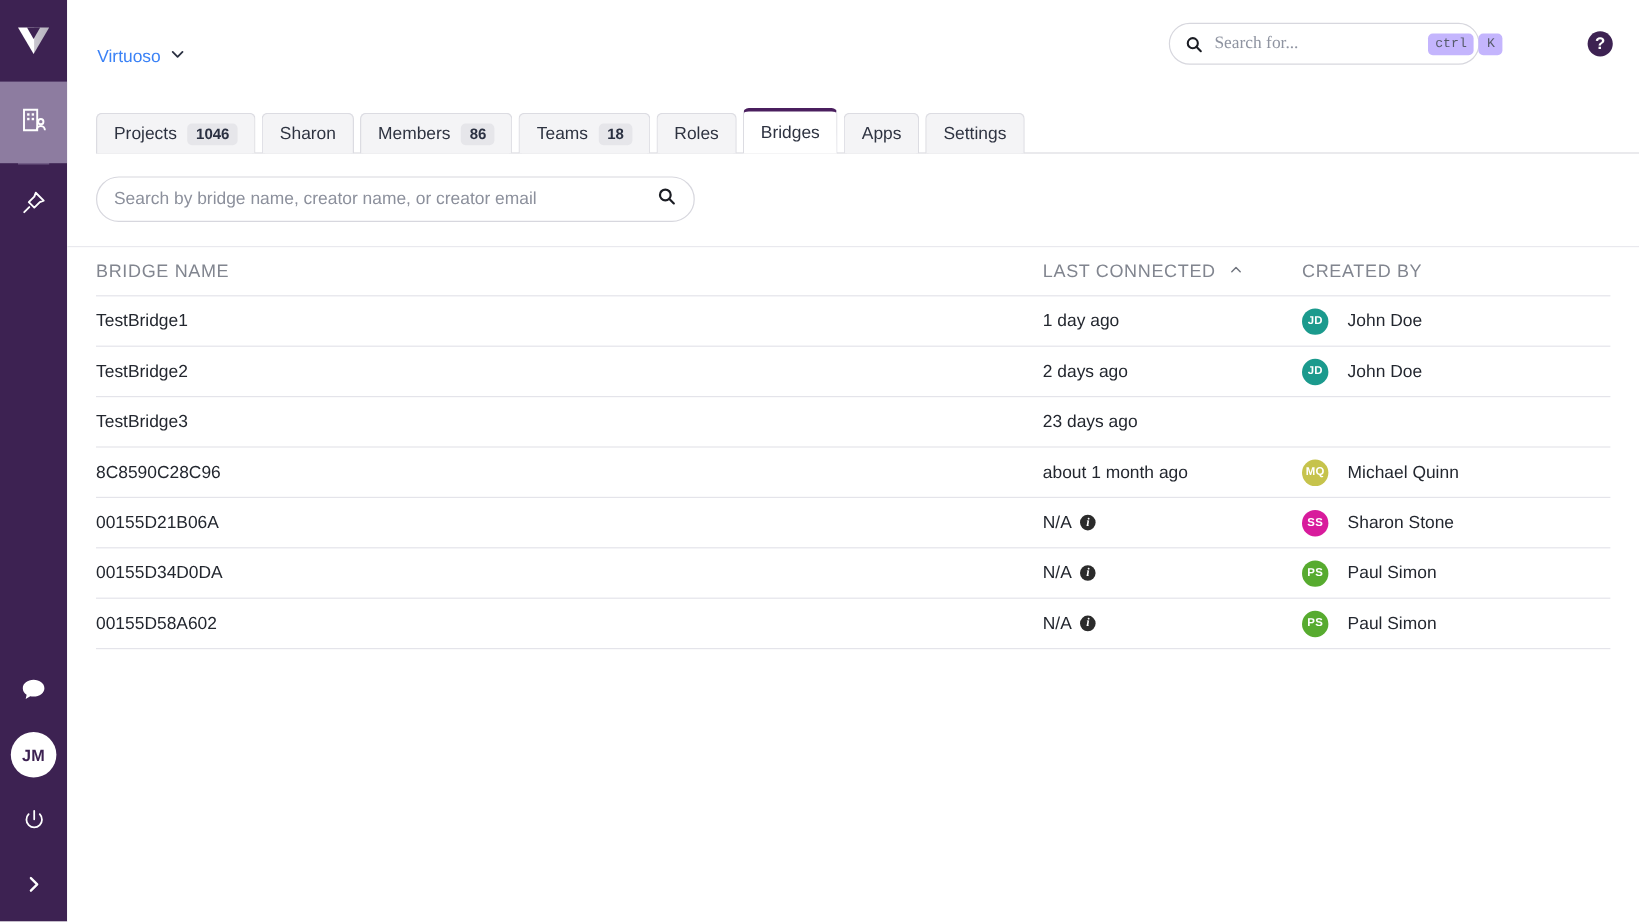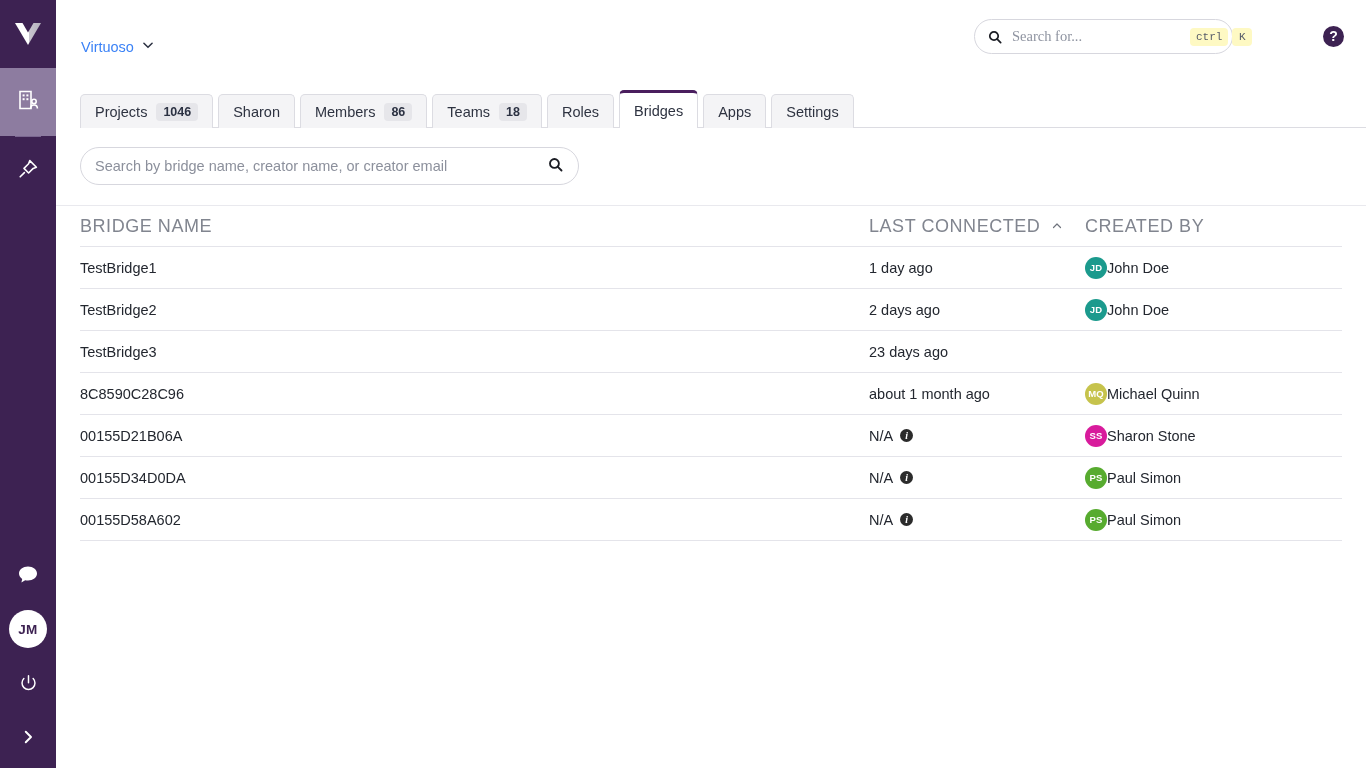--- a/index.html
+++ b/index.html
@@ -68,21 +68,21 @@
   }
   .search-wrap .mag { flex: 0 0 auto; display: flex; align-items: center; }
   .search-input {
     flex: 1 1 auto; border: 0; outline: 0; background: transparent;
     font-family: Liberation Serif, serif;
     font-size: 14.5px; color: #2b2f3a; padding-left: 9px;
   }
   .search-input::placeholder { color: #8f94a1; }
   .kbd-group { display: flex; gap: 4px; flex: 0 0 auto; }
   .kbd {
-    background: #fef9c3; border-radius: 4px;
+    background: #c4b5fd; border-radius: 4px;
     font-family: "Liberation Mono", monospace;
     font-size: 11px; color: #555a68;
     padding: 3px 6px; min-width: 20px; text-align: center;
   }
   .help-btn {
     position: absolute; right: 22px; top: 26px;
     width: 21px; height: 21px; border-radius: 50%;
     background: #3d2252; color: #fff;
     font-size: 14px; font-weight: 700; line-height: 21px; text-align: center;
     cursor: pointer;
@@ -134,35 +134,35 @@
   .bridge-search input::placeholder { color: #8c909c; }
   .divider-full {
     position: absolute; left: 0; right: 0; top: 77px;
     height: 1px; background: #e9e9ee;
   }
 
   .table { position: absolute; left: 0; right: 0; top: 78px; }
   .thead {
     display: flex; align-items: center;
     height: 40px; padding: 0 24px;
-    font-size: 18px; color: #81858f; letter-spacing: .55px;
+    font-size: 15px; color: #81858f; letter-spacing: .55px;
   }
   .th-name  { width: 789px; flex: 0 0 789px; }
   .th-conn  { width: 216px; flex: 0 0 216px; display: flex; align-items: center; gap: 11px; cursor: pointer; }
   .th-by    { flex: 1 1 auto; }
   .row-sep  { height: 1px; background: #e4e4ea; margin: 0 24px; }
 
   .trow {
     display: flex; align-items: center;
     height: 41px; padding: 0 24px;
     font-size: 14.5px; color: #23272f;
   }
   .td-name { width: 789px; flex: 0 0 789px; }
   .td-conn { width: 216px; flex: 0 0 216px; display: flex; align-items: center; gap: 7px; }
-  .td-by   { flex: 1 1 auto; display: flex; align-items: center; gap: 0; }
+  .td-by   { flex: 1 1 auto; display: flex; align-items: center; gap: 16px; }
   .avatar {
     width: 22px; height: 22px; border-radius: 50%;
     display: flex; align-items: center; justify-content: center;
     font-size: 9.5px; font-weight: 700; color: #fff; letter-spacing: .2px;
     flex: 0 0 22px;
   }
   .info-icon {
     width: 13px; height: 13px; border-radius: 50%;
     background: #2b2b2b; color: #fff;
     font-size: 10px; font-weight: 700; font-style: italic;

